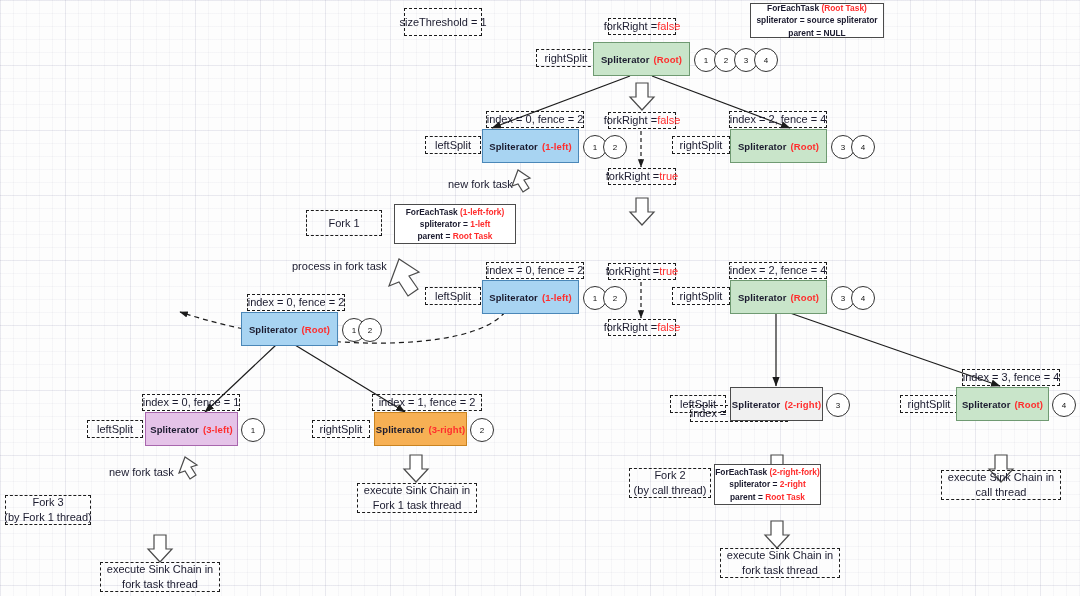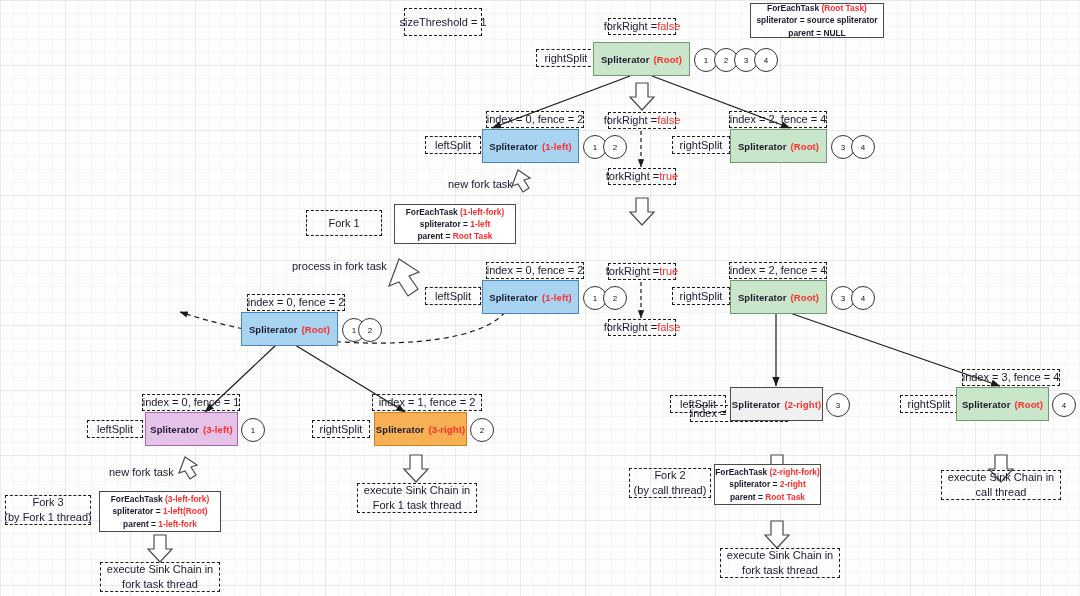--- a/index.html
+++ b/index.html
@@ -258,25 +258,20 @@
 
   <div class="plain" style="left:109px;top:466px;">new fork task</div>
 
   <div class="dbox" style="left:5px;top:495px;width:86px;height:30px;">
     <div>
       <div>Fork 3</div>
       <div>(by Fork 1 thread)</div>
     </div>
   </div>
 
-  <div class="sbox" style="left:99px;top:491px;width:122px;height:41px;">
-    <span class="ln"><span>ForEachTask</span> <span class="red">(3-left-fork)</span></span>
-    <span class="ln"><span>spliterator = </span><span class="red">1-left(Root)</span></span>
-    <span class="ln"><span>parent = </span><span class="red">1-left-fork</span></span>
-  </div>
 
   <div class="dbox" style="left:100px;top:562px;width:120px;height:30px;">
     <div>
       <div>execute Sink Chain in</div>
       <div>fork task thread</div>
     </div>
   </div>
 
   <div class="dbox" style="left:357px;top:483px;width:120px;height:30px;">
     <div>

